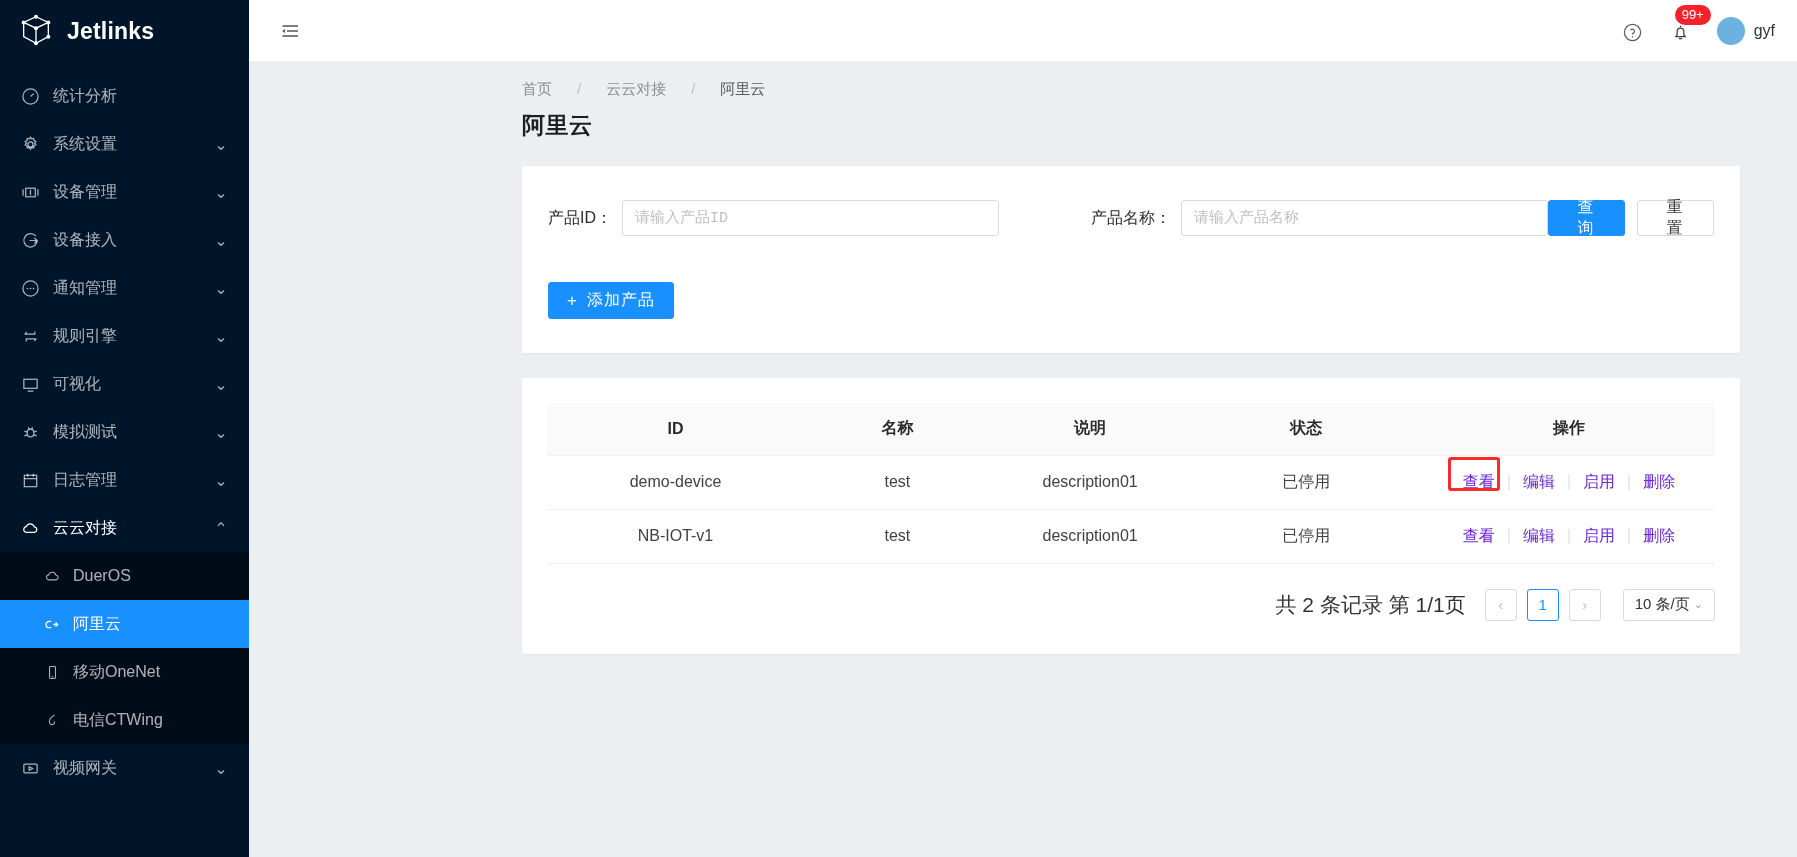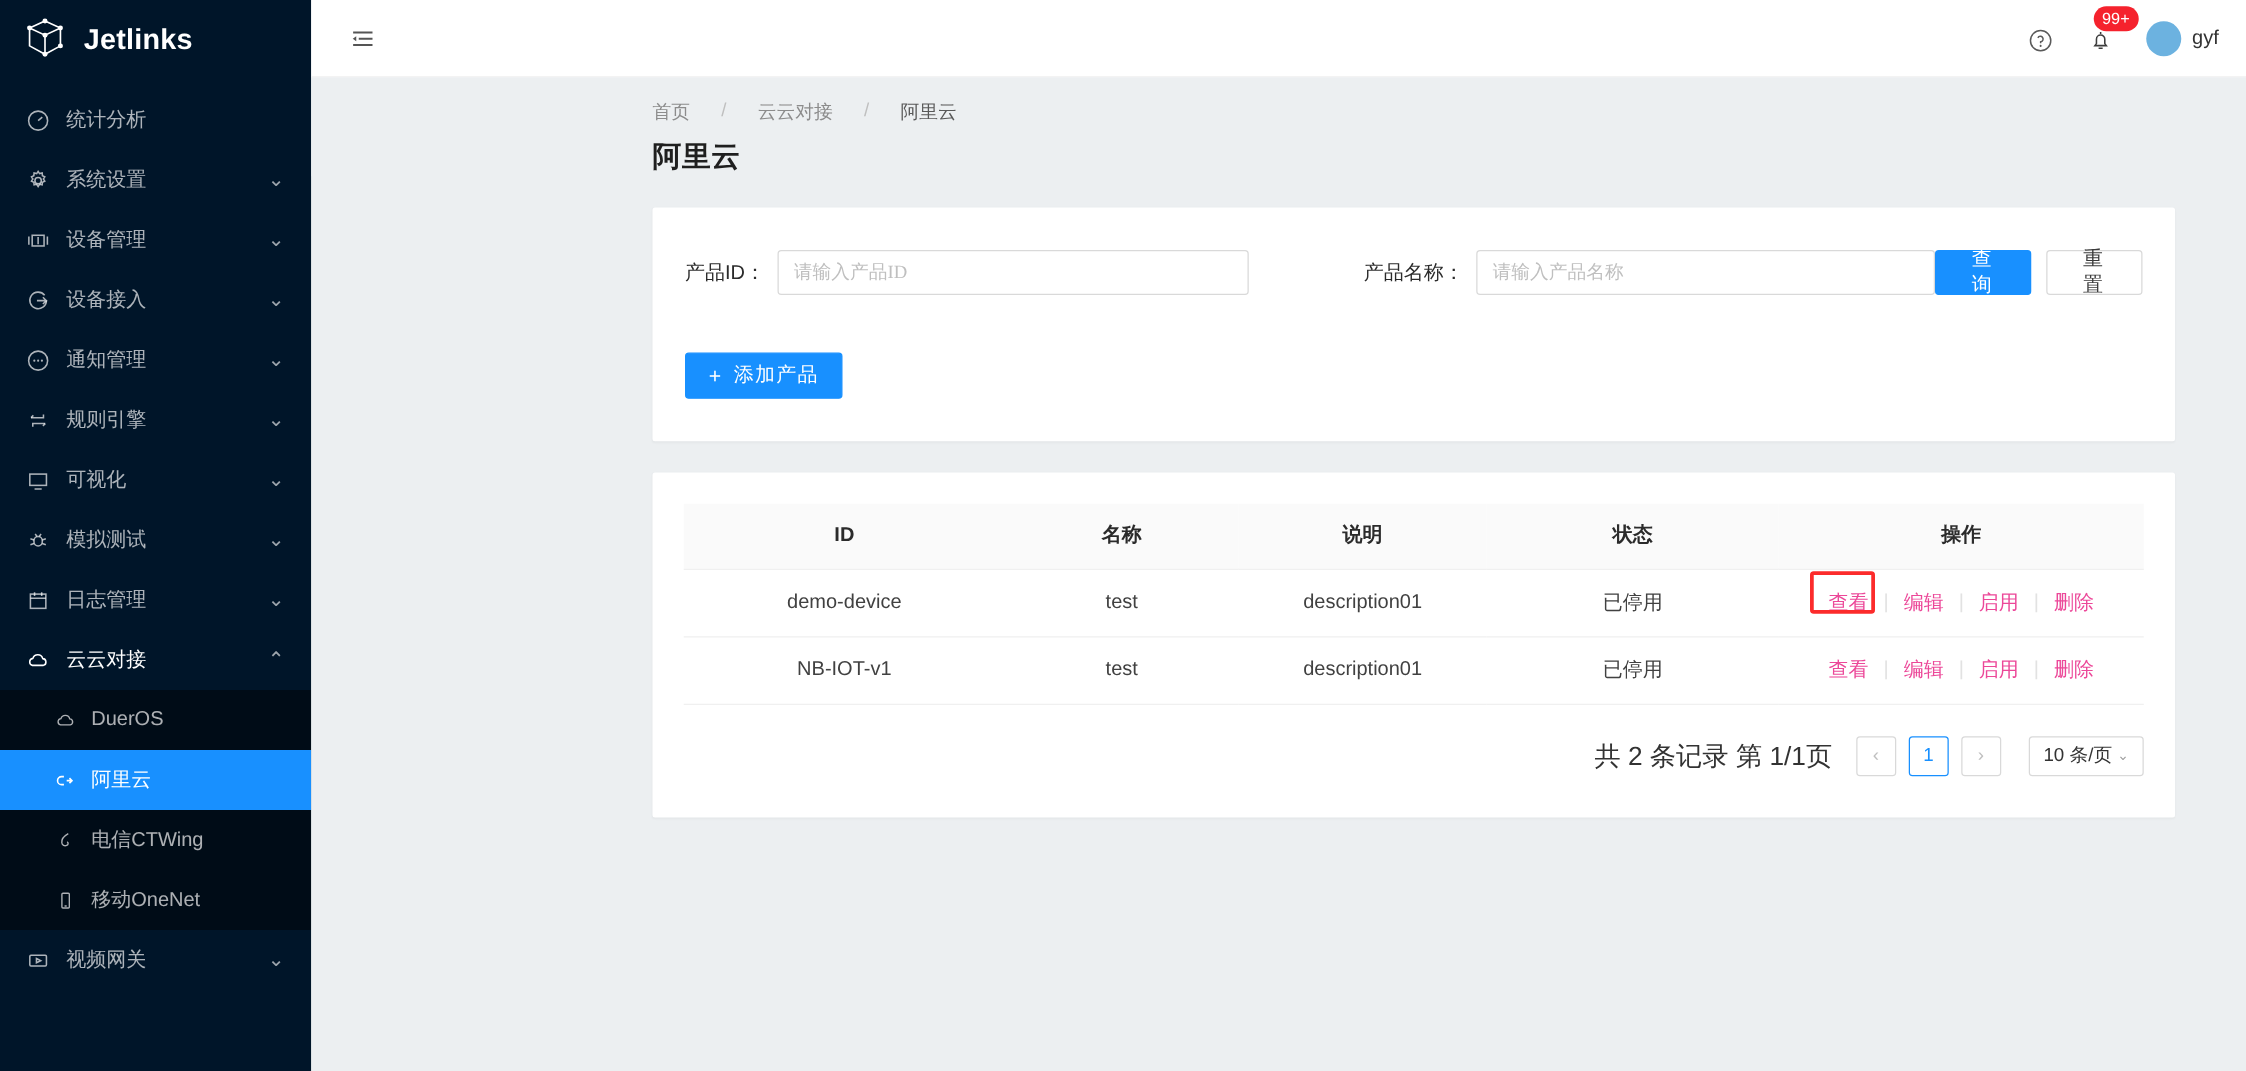--- a/index.html
+++ b/index.html
@@ -111,21 +111,21 @@
   .card + .card { margin-top: 25px; }
 
   
   .filter-card { padding: 34px 26px 34px 26px; }
   .filter-row { display: flex; align-items: center; }
   .field { display: flex; align-items: center; }
   .field-label { font-size: 16px; color: #2b2b2b; white-space: nowrap; }
   .field-input {
     height: 36px; border: 1px solid #d9d9d9; border-radius: 3px;
     padding: 0 12px; font-size: 15px; color: #333;
-    font-family: Liberation Serif, serif;
+    font-family: Liberation Mono, monospace;
     background: #fff; outline: none;
   }
   .field-input::placeholder { color: #bfbfbf; }
   #pid-field { width: 377px; margin-left: 10px; }
   #pname-field { width: 367px; margin-left: 10px; }
   .gap-between { width: 98px; }
   .filter-actions { margin-left: auto; display: flex; gap: 12px; }
   .btn {
     height: 36px; border-radius: 3px; font-size: 16px;
     padding: 0 19px; cursor: pointer; border: 1px solid transparent;
@@ -154,21 +154,21 @@
   table.data tbody td {
     height: 54px; text-align: center; font-size: 16px; color: #414141;
     border-bottom: 1px solid #f0f0f0;
   }
   .col-id { width: 22%; }
   .col-name { width: 16%; }
   .col-desc { width: 17%; }
   .col-status { width: 20%; }
   .col-ops { width: 25%; }
   .ops { display: inline-flex; align-items: center; }
-  .op-link { color: #ec4899; cursor: pointer; font-size: 16px; padding: 0 2px; }
+  .op-link { color: #6d28d9; cursor: pointer; font-size: 16px; padding: 0 2px; }
   .op-divider { color: #e2e2e2; margin: 0 10px; }
   .op-first { position: relative; }
   .highlight-box {
     position: absolute; left: -13px; top: -15px;
     width: 52px; height: 34px;
     border: 3px solid #fc2b2b; border-radius: 3px;
     pointer-events: none;
   }
 
   .pager {
@@ -345,34 +345,34 @@
               <path d="M8.4 6.2 L6.2 6.2 A3.8 3.8 0 0 0 6.2 13.8 L8.4 13.8"></path>
               <path d="M11 10 L16 10 M13.6 7.6 L16 10 L13.6 12.4"></path>
             </svg>
           </span>
           <span>阿里云</span>
         </div>
 
         <div class="sub-item">
           <span class="si-icon">
             <svg width="17" height="17" viewBox="0 0 20 20" fill="none" stroke="currentColor" stroke-width="1.3">
-              <path d="M12.5 3.5 C8 6 6 9 6.4 12 C6.7 14.3 9 15.5 11 14.5 C12.6 13.7 12.8 11.8 11.4 11.2"></path>
-            </svg>
-          </span>
-          <span>电信CTWing</span>
-        </div>
-
-        <div class="sub-item">
-          <span class="si-icon">
-            <svg width="17" height="17" viewBox="0 0 20 20" fill="none" stroke="currentColor" stroke-width="1.3">
               <rect x="6.5" y="3" width="7" height="14" rx="1"></rect>
                 <path d="M9 15 L11 15"></path>
             </svg>
           </span>
           <span>移动OneNet</span>
+        </div>
+
+        <div class="sub-item">
+          <span class="si-icon">
+            <svg width="17" height="17" viewBox="0 0 20 20" fill="none" stroke="currentColor" stroke-width="1.3">
+              <path d="M12.5 3.5 C8 6 6 9 6.4 12 C6.7 14.3 9 15.5 11 14.5 C12.6 13.7 12.8 11.8 11.4 11.2"></path>
+            </svg>
+          </span>
+          <span>电信CTWing</span>
         </div>
       </div>
 
       <div class="menu-item">
         <span class="mi-icon">
           <svg width="19" height="19" viewBox="0 0 20 20" fill="none" stroke="currentColor" stroke-width="1.3">
             <rect x="3" y="5.5" width="14" height="9" rx="1"></rect>
               <path d="M8.6 8.2 L12.2 10 L8.6 11.8 Z"></path>
           </svg>
         </span>

